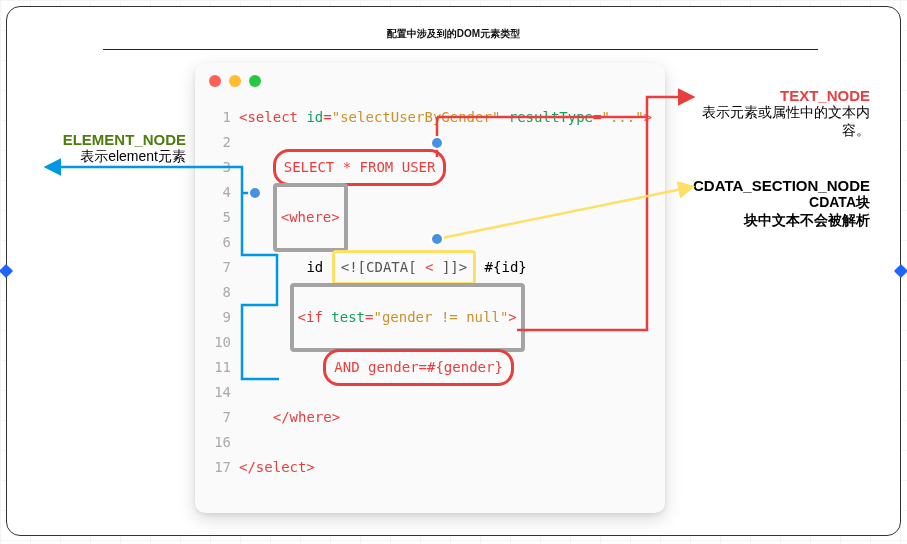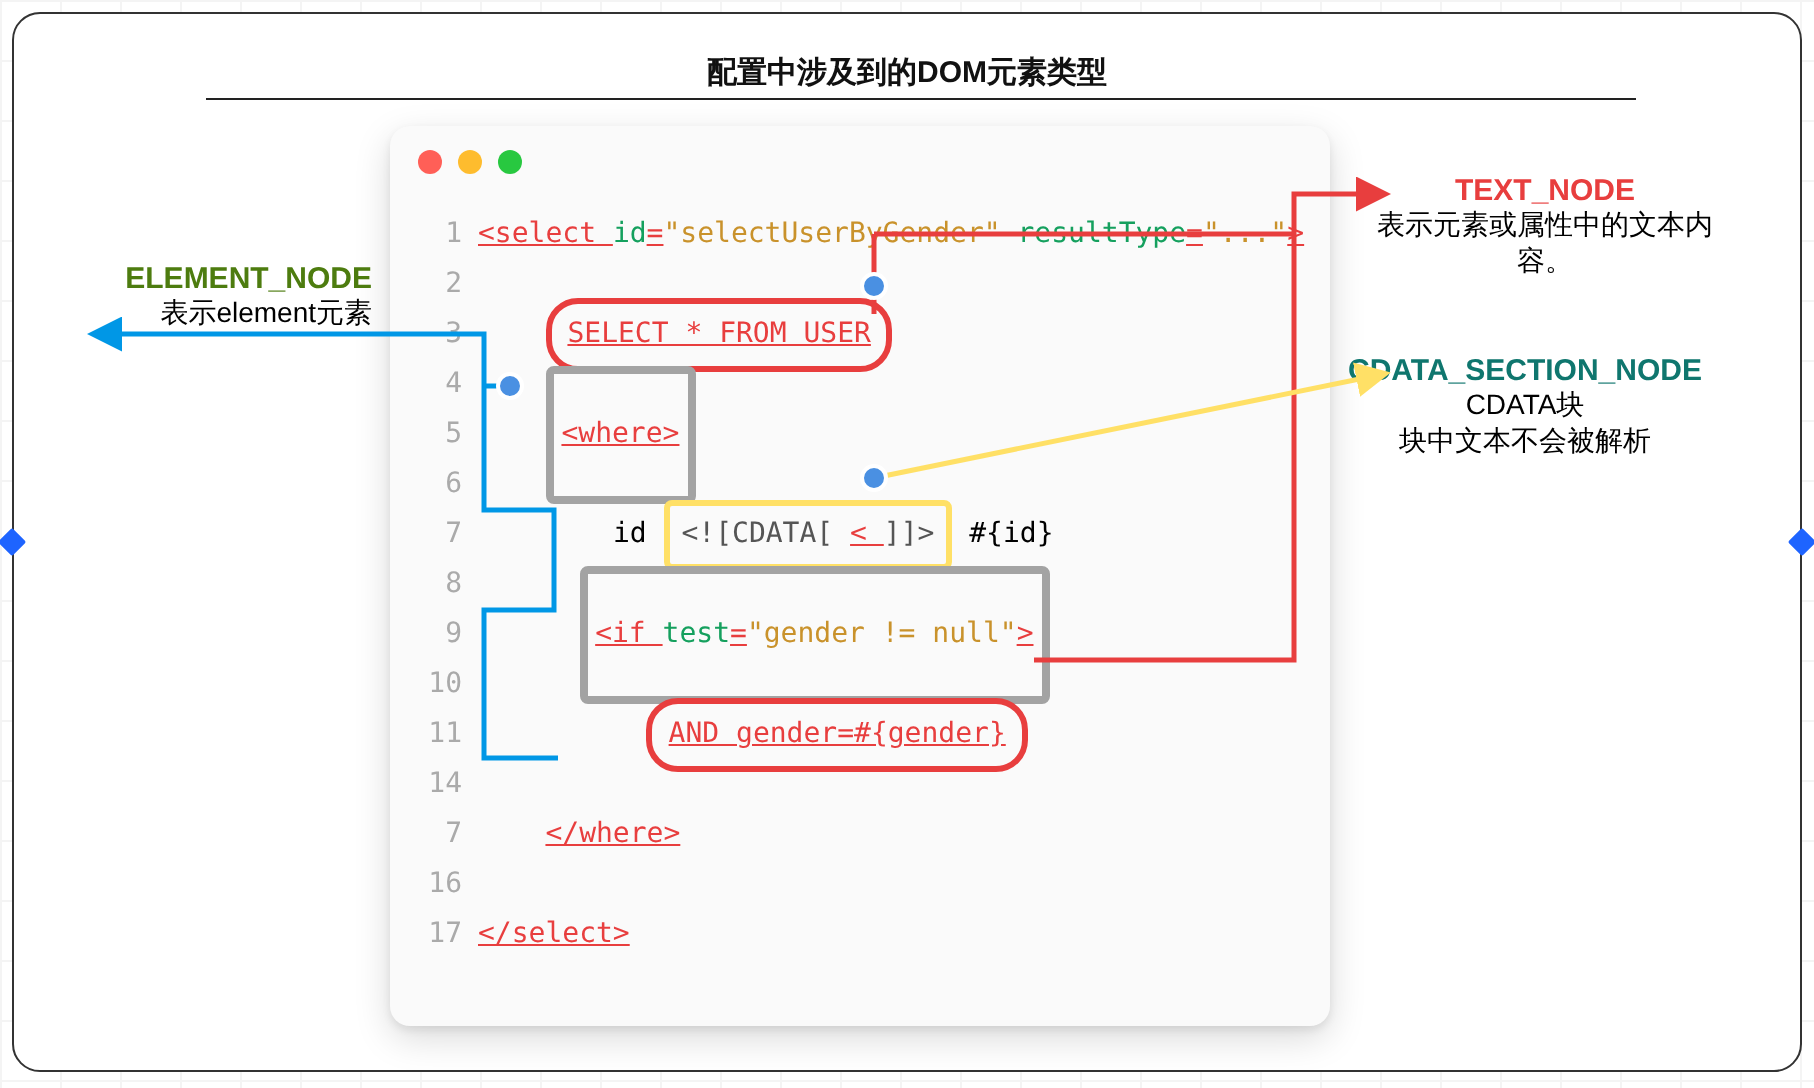--- a/index.html
+++ b/index.html
@@ -37,21 +37,21 @@
     transform: rotate(45deg);
     border-radius: 1px;
   }
   .diamond.d-left { left: -6px; top: 50%; margin-top: -5px; }
   .diamond.d-right { right: -6px; top: 50%; margin-top: -5px; }
   .title {
     position: absolute;
     top: 20px;
     left: 0; right: 0;
     text-align: center;
-    font-size: 15px;
+    font-size: 10px;
     font-weight: bold;
     color: #111;
   }
   .title-line {
     position: absolute;
     top: 42px;
     left: 96px;
     width: 715px;
     height: 1px;
     background: #222;
@@ -92,21 +92,21 @@
   }
   .line-num {
     display: inline-block;
     width: 22px;
     text-align: right;
     color: #aaa;
     margin-right: 8px;
     flex-shrink: 0;
     font-family: "Consolas", "Menlo", "Monaco", monospace;
   }
-  .tag { color: #e83e3e; text-decoration: underline; }
+  .tag { color: #e83e3e; }
   .attr-name { color: #15a05e; }
   .attr-val { color: #c9922b; }
   .cdata-delim { color: #555; }
   .hl-box-red {
     border: 3px solid #e83e3e;
     padding: 3px 8px;
     border-radius: 16px;
     display: inline-block;
   }
   .hl-box-blue {
@@ -124,30 +124,30 @@
   }
   
   .annotation {
     position: absolute;
     font-size: 14px;
   }
   .annotation .label-title {
     font-weight: bold;
     font-size: 15px;
   }
-  .annotation.right { text-align: center; }
+  .annotation.right { text-align: right; }
   .annotation.left { text-align: right; }
 
   .ann-element { top: 124px; left: 24px; width: 155px; }
   .ann-text    { top: 80px;  right: 30px; width: 195px; }
   .ann-cdata   { top: 170px; right: 30px; width: 215px; }
 
   .ann-element .label-title { color: #4d7c0f; }
   .ann-text    .label-title { color: #e83e3e; }
-  .ann-cdata   .label-title { color: #0f766e; }
+  .ann-cdata   .label-title { color: #000000; }
 
   svg.overlay {
     position: absolute;
     top: 0; left: 0;
     width: 895px; height: 530px;
     pointer-events: none;
   }
   .connector-dot {
     fill: #4a90e2;
     stroke: #fff;
@@ -256,21 +256,21 @@
     <div>表示element元素</div>
   </div>
 
   <div class="annotation right ann-text">
     <div class="label-title">TEXT_NODE</div>
     <div>表示元素或属性中的文本内容。</div>
   </div>
 
   <div class="annotation right ann-cdata">
     <div class="label-title">CDATA_SECTION_NODE</div>
-    <div style="white-space:pre-line;">CDATA块
+    <div style="white-space:pre-line;font-weight:bold;">CDATA块
 块中文本不会被解析</div>
   </div>
 
   <svg class="overlay">
     <defs>
       <marker id="arrow-blue" viewBox="0 0 10 10" refX="8" refY="5" markerWidth="7" markerHeight="7" orient="auto-start-reverse">
         <path d="M0,0 L10,5 L0,10 z" fill="#0097e6"></path>
       </marker>
       <marker id="arrow-red" viewBox="0 0 10 10" refX="8" refY="5" markerWidth="7" markerHeight="7" orient="auto-start-reverse">
         <path d="M0,0 L10,5 L0,10 z" fill="#e83e3e"></path>

